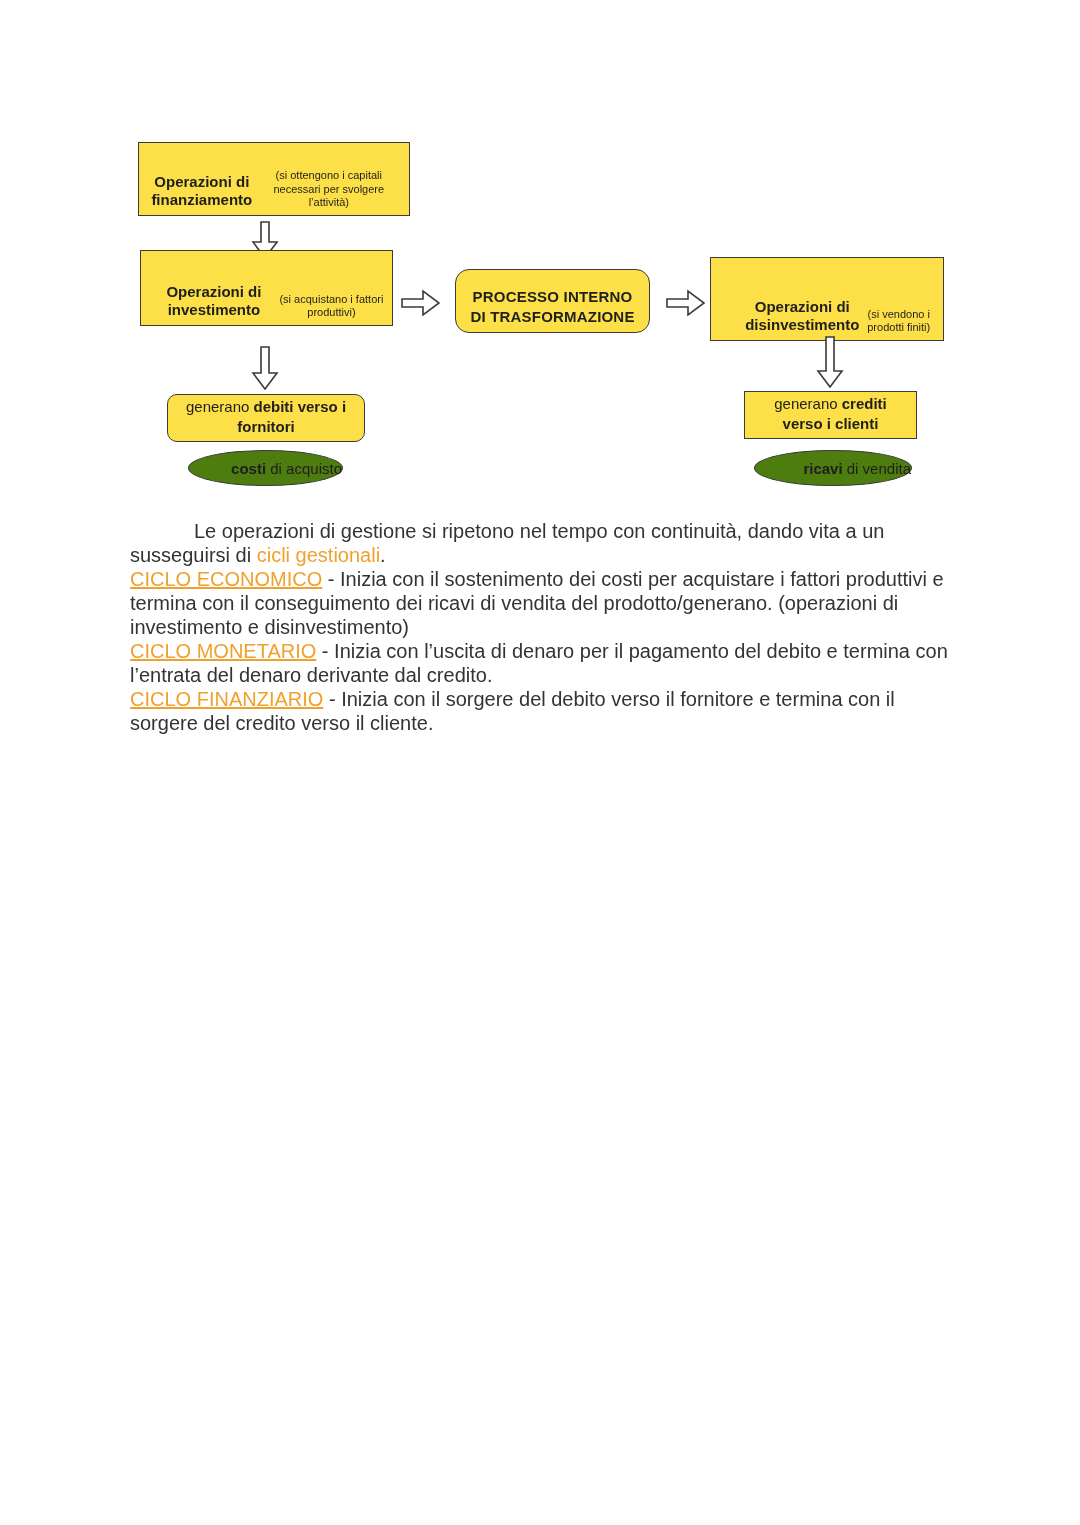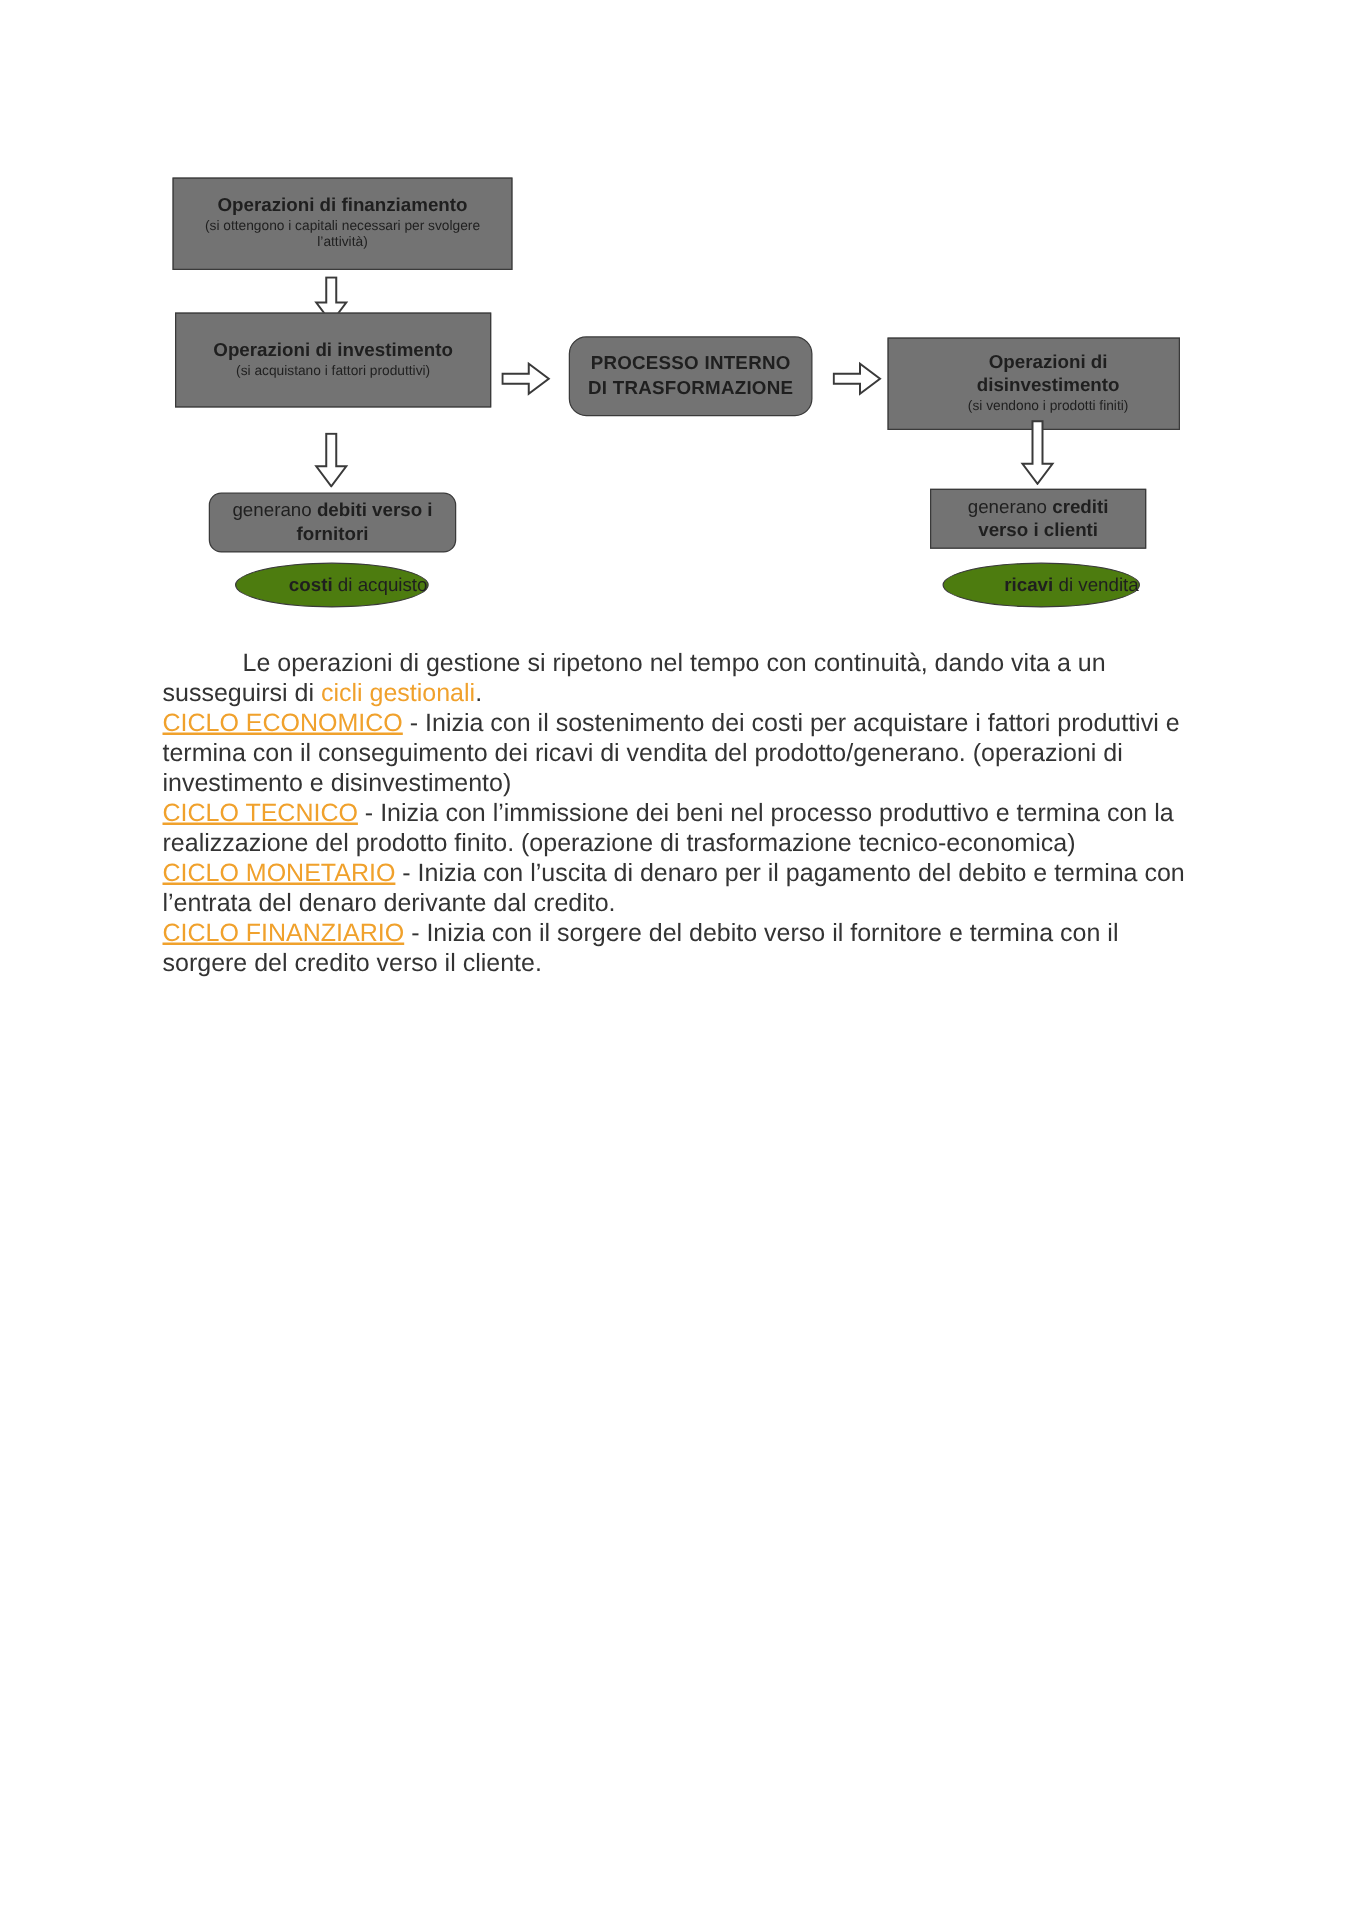--- a/index.html
+++ b/index.html
@@ -8,25 +8,25 @@
     width: 1080px;
     height: 1525px;
     background: #ffffff;
     overflow: hidden;
     font-family: "Liberation Sans", sans-serif;
   }
   
   .box {
     position: absolute;
     border: 1.5px solid #3a3a3a;
-    background: #737373;
+    background: #fde047;
     display: flex;
-    flex-direction: column;
+    flex-direction: row;
     justify-content: center;
-    align-items: center;
+    align-items: flex-end;
     text-align: center;
     padding: 5px 8px;
     box-sizing: border-box;
     color: #1f1f1f;
   }
   .box-title { font-weight: 700; font-size: 15px; line-height: 1.25; }
   .box-sub   { font-size: 11px; line-height: 1.25; }
   .process-box {
     border-radius: 14px;
     font-weight: 700;
@@ -91,21 +91,21 @@
     </svg>
 
     <div class="box process-box" style="left:455px; top:269px; width:195px; height:64px;">
       <div>PROCESSO INTERNO DI TRASFORMAZIONE</div>
     </div>
 
     <svg class="arrow" style="left:666px; top:289px;" width="40" height="28" viewBox="0 0 40 28">
       <path d="M1 10 L22 10 L22 2 L38 14 L22 26 L22 18 L1 18 Z" fill="#ffffff" stroke="#3a3a3a" stroke-width="1.6"></path>
     </svg>
 
-    <div class="box" style="left:710px; top:270px; width:234px; height:74px;padding-left:31px;">
+    <div class="box" style="left:710px; top:257px; width:234px; height:84px;padding-left:31px;">
       <div class="box-title">Operazioni di disinvestimento</div>
       <div class="box-sub">(si vendono i prodotti finiti)</div>
     </div>
 
     <svg class="arrow" style="left:251px; top:346px;" width="28" height="44" viewBox="0 0 28 44">
       <path d="M10 1 L18 1 L18 27 L26 27 L14 43 L2 27 L10 27 Z" fill="#ffffff" stroke="#3a3a3a" stroke-width="1.6"></path>
     </svg>
 
     <div class="box mini-box" style="left:167px; top:394px; width:198px; height:48px;border-radius:10px;">
       <div><span>generano </span><b>debiti verso i fornitori</b></div>
@@ -128,21 +128,20 @@
     </div>
 
   </div>
 
   <div class="notes">
 
     <p class="intro"><span>Le operazioni di gestione si ripetono nel tempo con continuità, dando vita a un susseguirsi di </span><span class="orange">cicli gestionali</span><span>.</span></p>
 
     <p class="cycle"><span class="cycle-label">CICLO ECONOMICO</span><span> - </span><span>Inizia con il sostenimento dei costi per acquistare i fattori produttivi e termina con il conseguimento dei ricavi di vendita del prodotto/generano. (operazioni di investimento e disinvestimento)</span></p>
 
-    <p class="cycle"><span class="cycle-label">CICLO TECNICO</span><span> - </span><span>Inizia con l’immissione dei beni nel processo produttivo e termina con la realizzazione del prodotto finito. (operazione di trasformazione tecnico-economica)</span></p>
 
     <p class="cycle"><span class="cycle-label">CICLO MONETARIO</span><span> - </span><span>Inizia con l’uscita di denaro per il pagamento del debito e termina con l’entrata del denaro derivante dal credito.</span></p>
 
     <p class="cycle"><span class="cycle-label">CICLO FINANZIARIO</span><span> - </span><span>Inizia con il sorgere del debito verso il fornitore e termina con il sorgere del credito verso il cliente.</span></p>
 
   </div>
 
 </div>
 
 </body></html>

